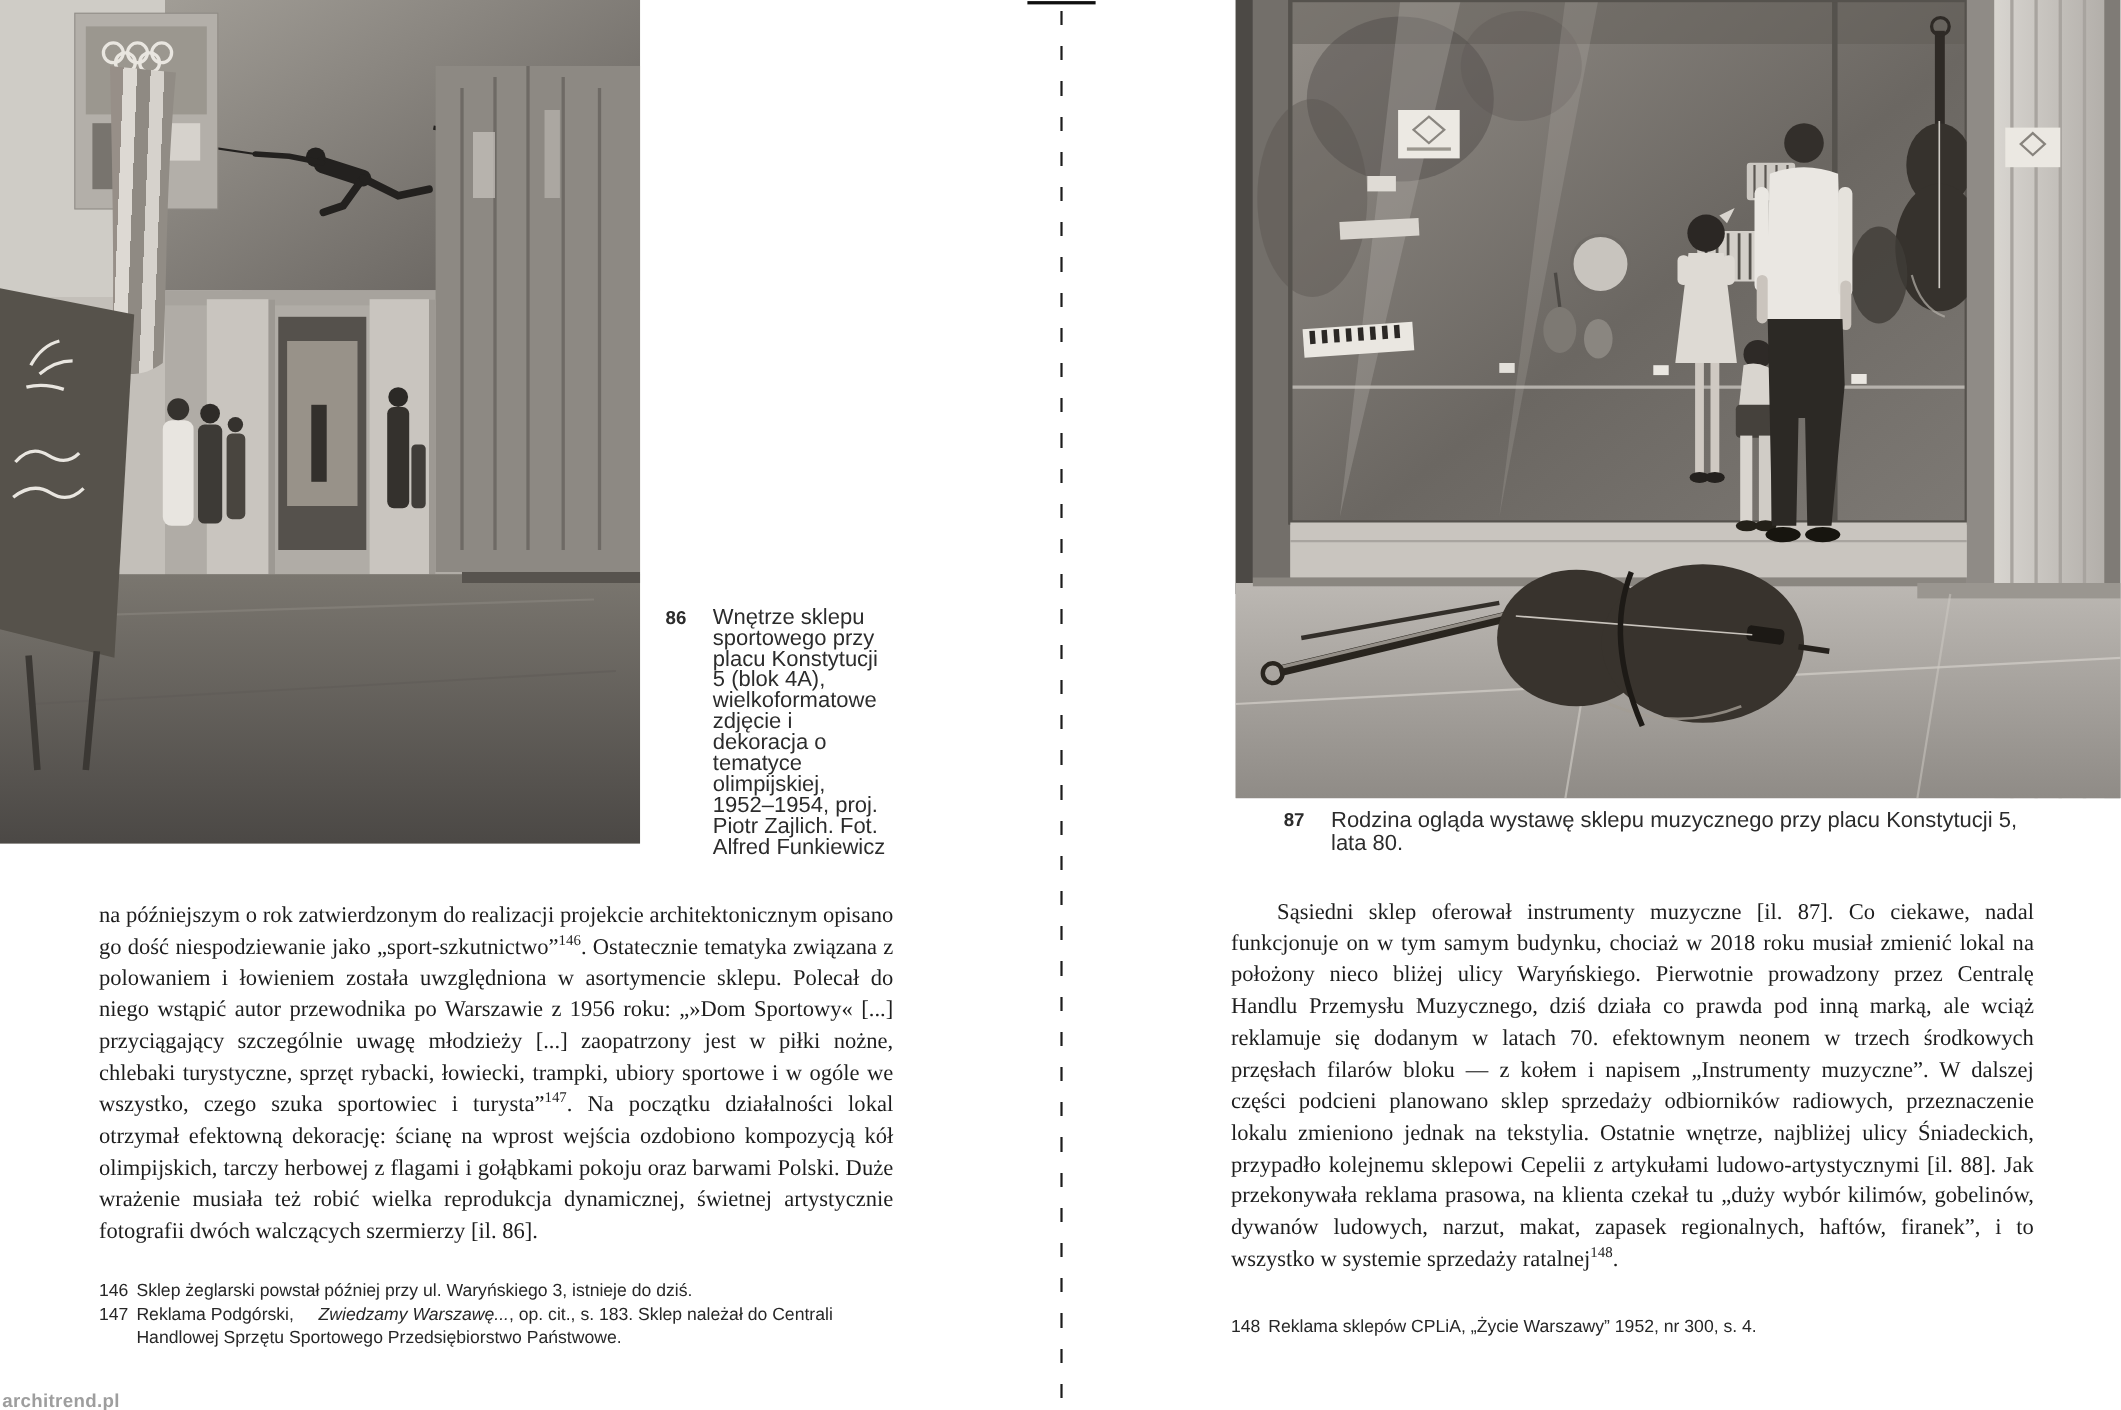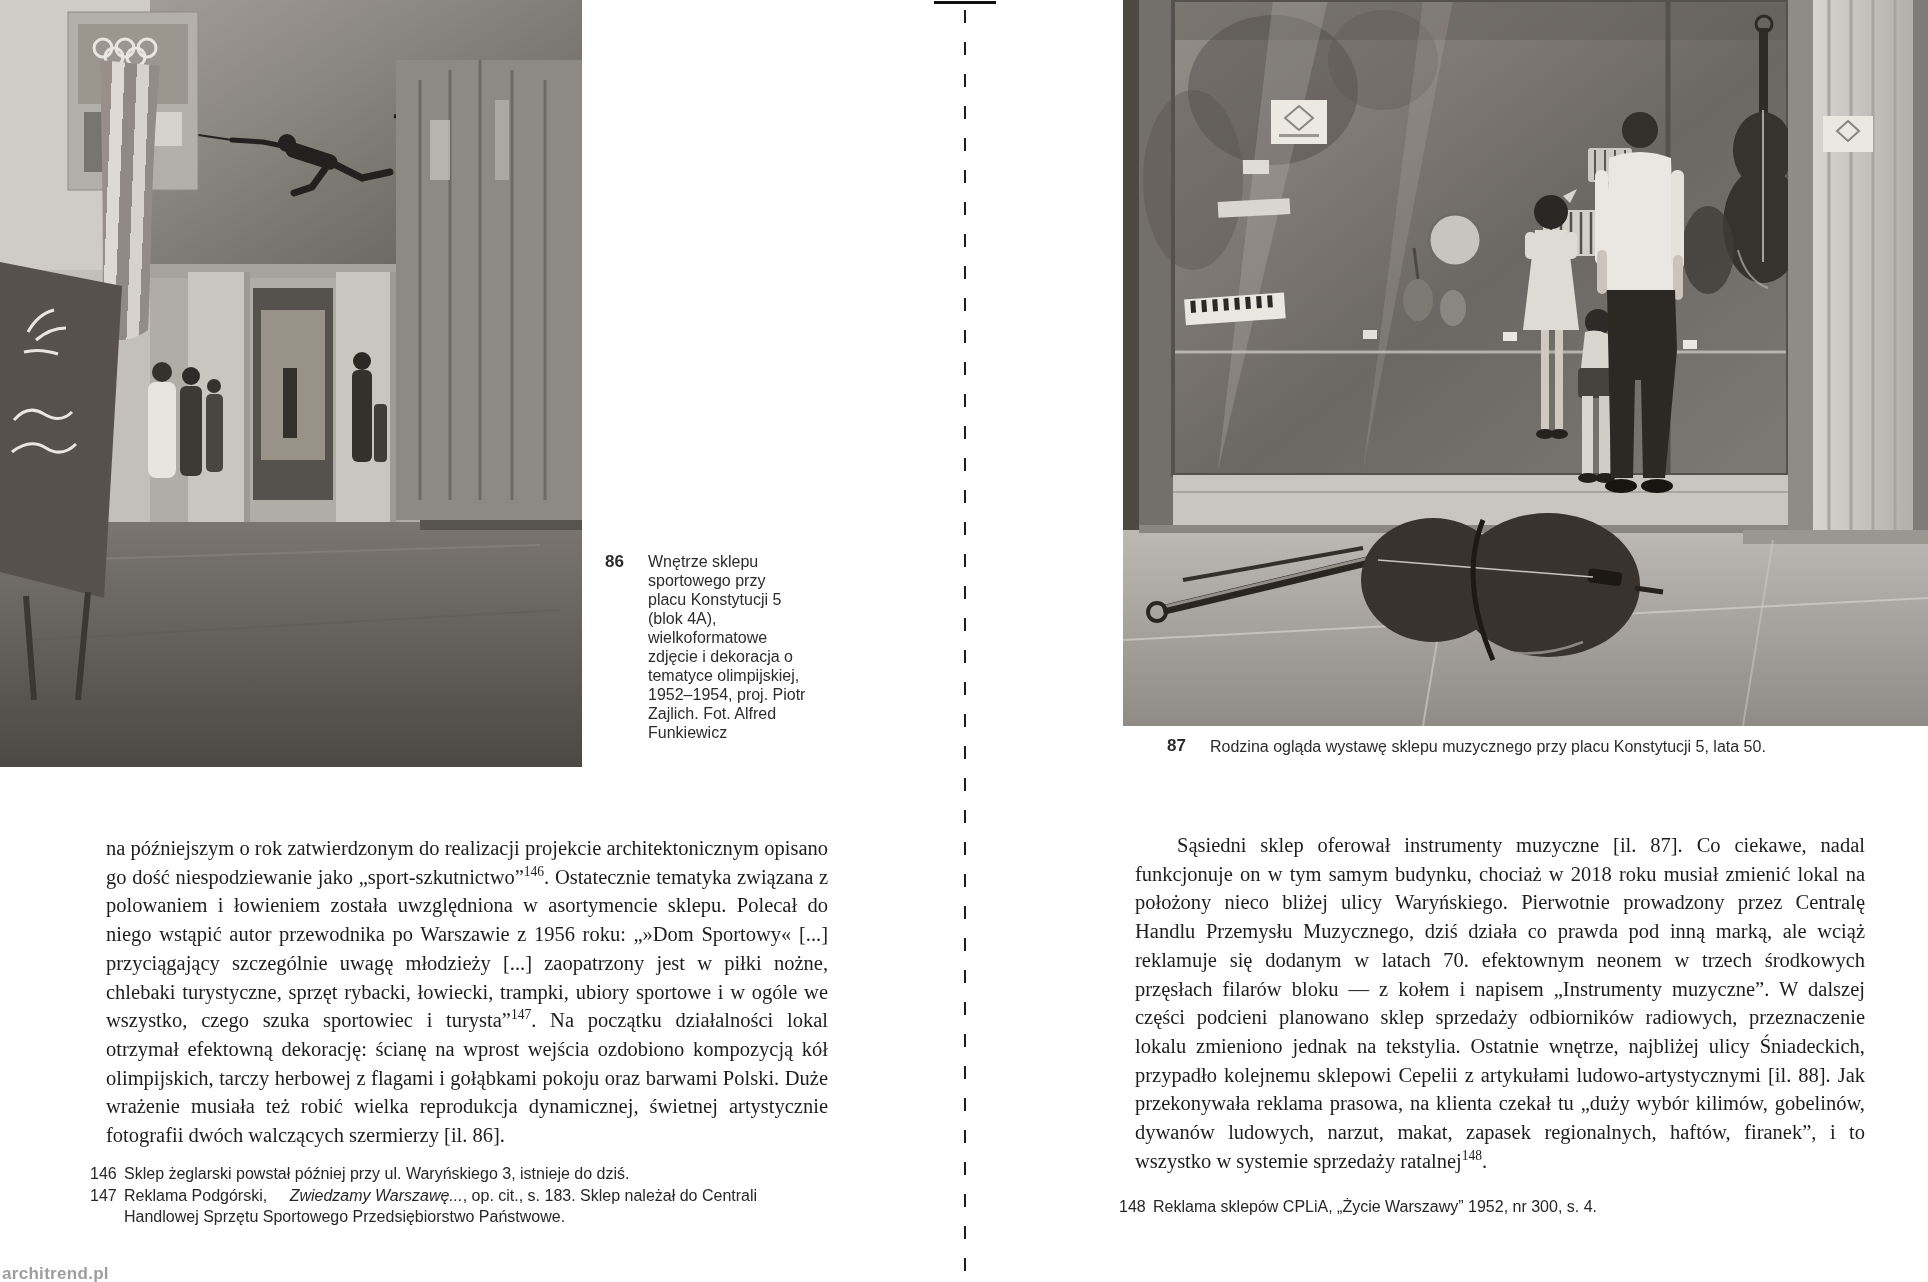--- a/index.html
+++ b/index.html
@@ -6,34 +6,34 @@
   .spread {
     position: relative; width: 1928px; height: 1282px;
     background: #ffffff; overflow: hidden;
     font-family: "Liberation Sans", sans-serif;
     color: #1e1e1e;
   }
   .photo { position: absolute; overflow: hidden; }
   .photo svg { display: block; width: 100%; height: 100%; }
 
   .body-text {
-    position: absolute; margin: 16px;
+    position: absolute; margin: 0;
     font-family: "Liberation Serif", serif;
     font-size: 20.5px; line-height: 28.7px;
     text-align: justify; color: #1d1d1d;
   }
   .body-text.indent { text-indent: 42px; }
   .body-text sup { font-size: 0.66em; line-height: 0; vertical-align: super; }
 
   .caption { position: absolute; color: #2c2c2c; }
   .cap-num {
     position: absolute; left: 0; top: 0;
     font-weight: bold; font-size: 17px; line-height: 19px;
   }
-  .cap-text { margin-left: 43px; font-size: 16px; line-height: 19px; }
+  .cap-text { margin-left: 43px; font-size: 20px; line-height: 19px; }
   .caption-87 .cap-text { line-height: 21px; }
 
   .footnotes { position: absolute; color: #272727; }
   .fn { display: flex; font-size: 16px; line-height: 21.5px; }
   .fn-num { flex: none; width: 34px; }
   .fn-text { flex: 1; }
   .fn-text i { font-style: italic; margin-left: 18px; }
 
   .fold-line {
     position: absolute; left: 964px; top: 10px; width: 2px; height: 1272px;
@@ -308,21 +308,21 @@
         <line x1="255" y1="560" x2="470" y2="577" stroke="#c9c4bd" stroke-width="1.5"></line>
         <path d="M360 520 q-24 60 10 140" stroke="#1d1a16" stroke-width="5" fill="none"></path>
         <line x1="512" y1="588" x2="540" y2="592" stroke="#26221d" stroke-width="5"></line>
       </g>
     </svg>
   </div>
 
   <div class="caption caption-87" style="left:1167px; top:736px; width:680px;">
     <span class="cap-num">87</span>
     <div class="cap-text">
-      <div>Rodzina ogląda wystawę sklepu muzycznego przy placu Konstytucji 5, lata 50.</div>
+      <div>Rodzina ogląda wystawę sklepu muzycznego przy placu Konstytucji 5, lata 80.</div>
     </div>
   </div>
 
   <p class="body-text indent" style="left:1119px; top:815px; width:730px;"><span>Sąsiedni sklep oferował instrumenty muzyczne [il. 87]. Co ciekawe, nadal funkcjonuje on w tym samym budynku, chociaż w 2018 roku musiał zmienić lokal na położony nieco bliżej ulicy Waryńskiego. Pierwotnie prowadzony przez Centralę Handlu Przemysłu Muzycznego, dziś działa co prawda pod inną marką, ale wciąż reklamuje się dodanym w latach 70. efektownym neonem w trzech środkowych przęsłach filarów bloku — z kołem i napisem „Instrumenty muzyczne”. W dalszej części podcieni planowano sklep sprzedaży odbiorników radiowych, przeznaczenie lokalu zmieniono jednak na tekstylia. Ostatnie wnętrze, najbliżej ulicy Śniadeckich, przypadło kolejnemu sklepowi Cepelii z artykułami ludowo-artystycznymi [il. 88]. Jak przekonywała reklama prasowa, na klienta czekał tu „duży wybór kilimów, gobelinów, dywanów ludowych, narzut, makat, zapasek regionalnych, haftów, firanek”, i to wszystko w systemie sprzedaży ratalnej</span><sup>148</sup><span>.</span></p>
 
   <div class="footnotes" style="left:1119px; top:1196px; width:730px;">
     <div class="fn">
       <span class="fn-num">148</span>
       <span class="fn-text"><span>Reklama sklepów CPLiA, „Życie Warszawy” 1952, nr 300, s. 4.</span></span>
     </div>

